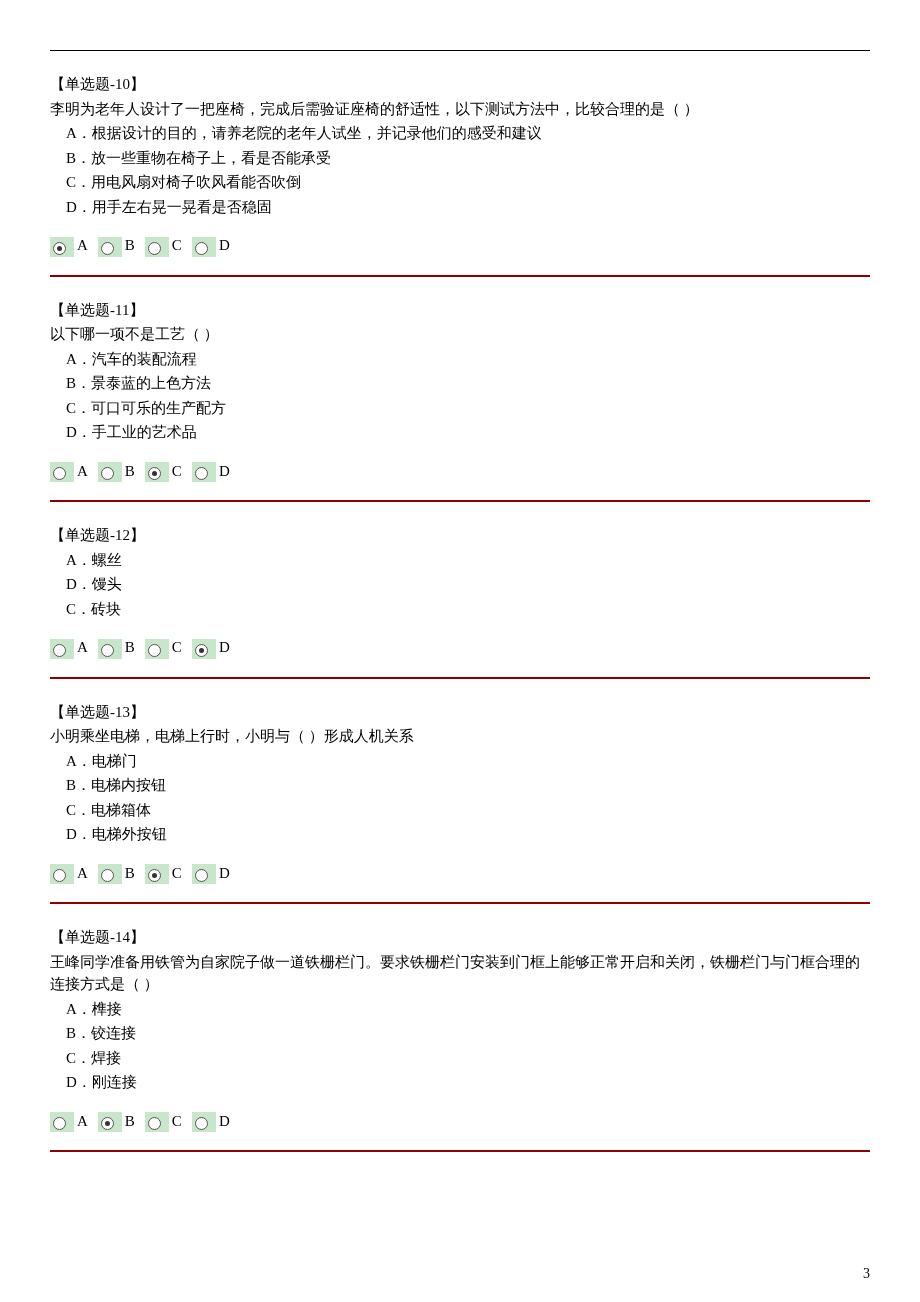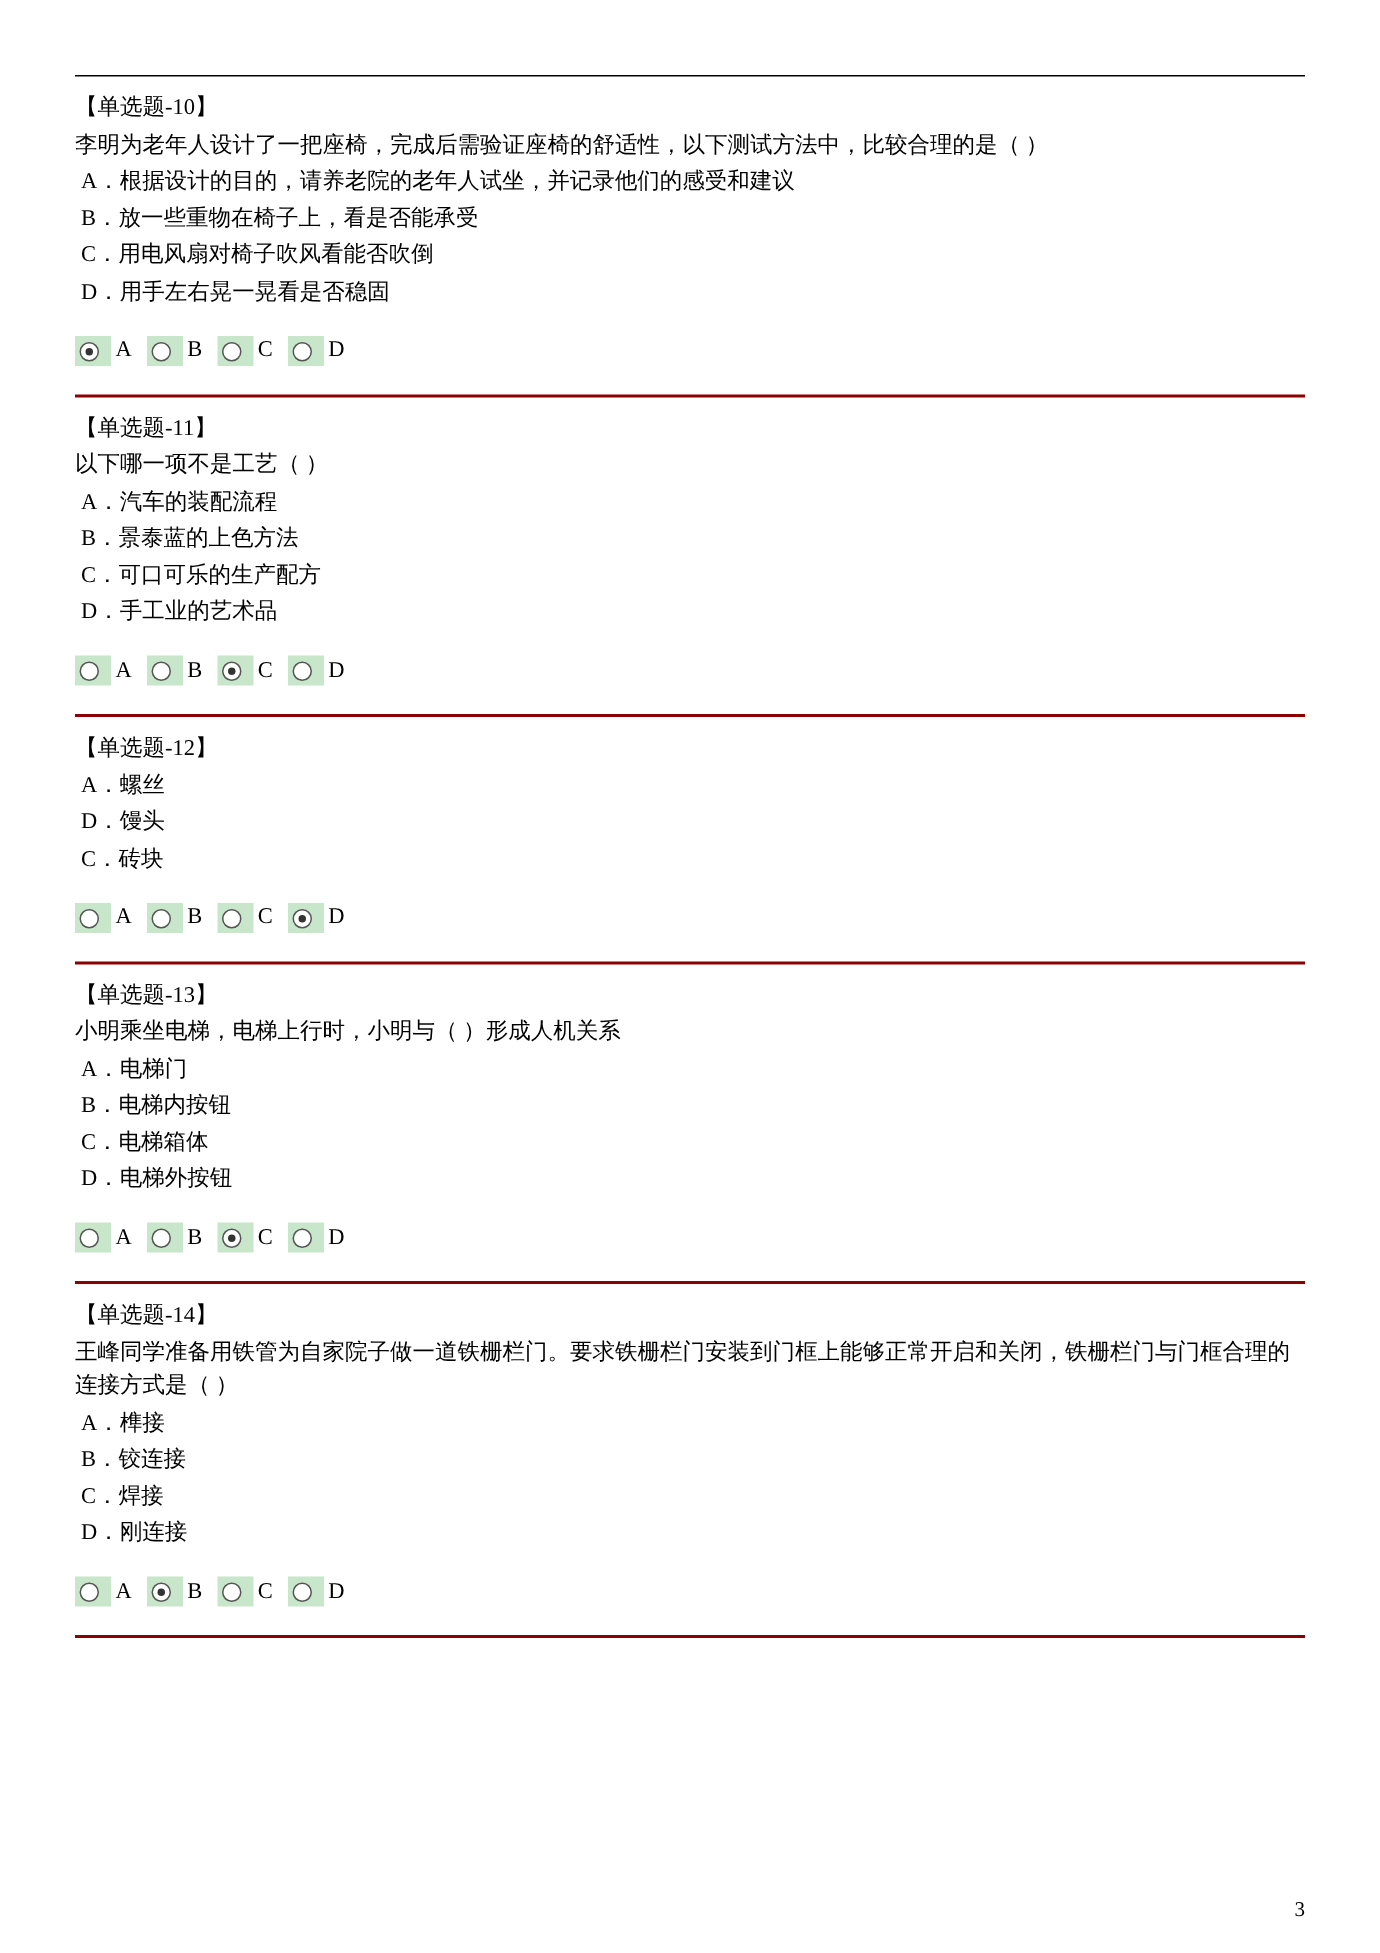--- a/index.html
+++ b/index.html
@@ -7,38 +7,38 @@
       font-size: 15px;
       line-height: 1.5;
       margin: 0;
       padding: 50px;
       background: #fff;
       color: #000;
       width: 820px;
     }
     .question-block {
       border-top: 2px solid #8B0000;
-      padding-top: 8px;
+      padding-top: 20px;
       margin-bottom: 18px;
     }
     .question-block:first-child {
       border-top: 1px solid #000;
     }
     .last-border {
       border-top: 2px solid #8B0000;
       height: 1px;
     }
     .title {
       margin: 2px 0;
     }
     .stem {
       margin: 2px 0;
     }
     .opt {
-      margin: 2px 4px;
+      margin: 2px 16px;
     }
     .answer-row {
       margin-top: 16px;
       margin-bottom: 10px;
     }
     .radio-box {
       display: inline-block;
       background: #c8e6c9;
       width: 24px;
       height: 20px;

